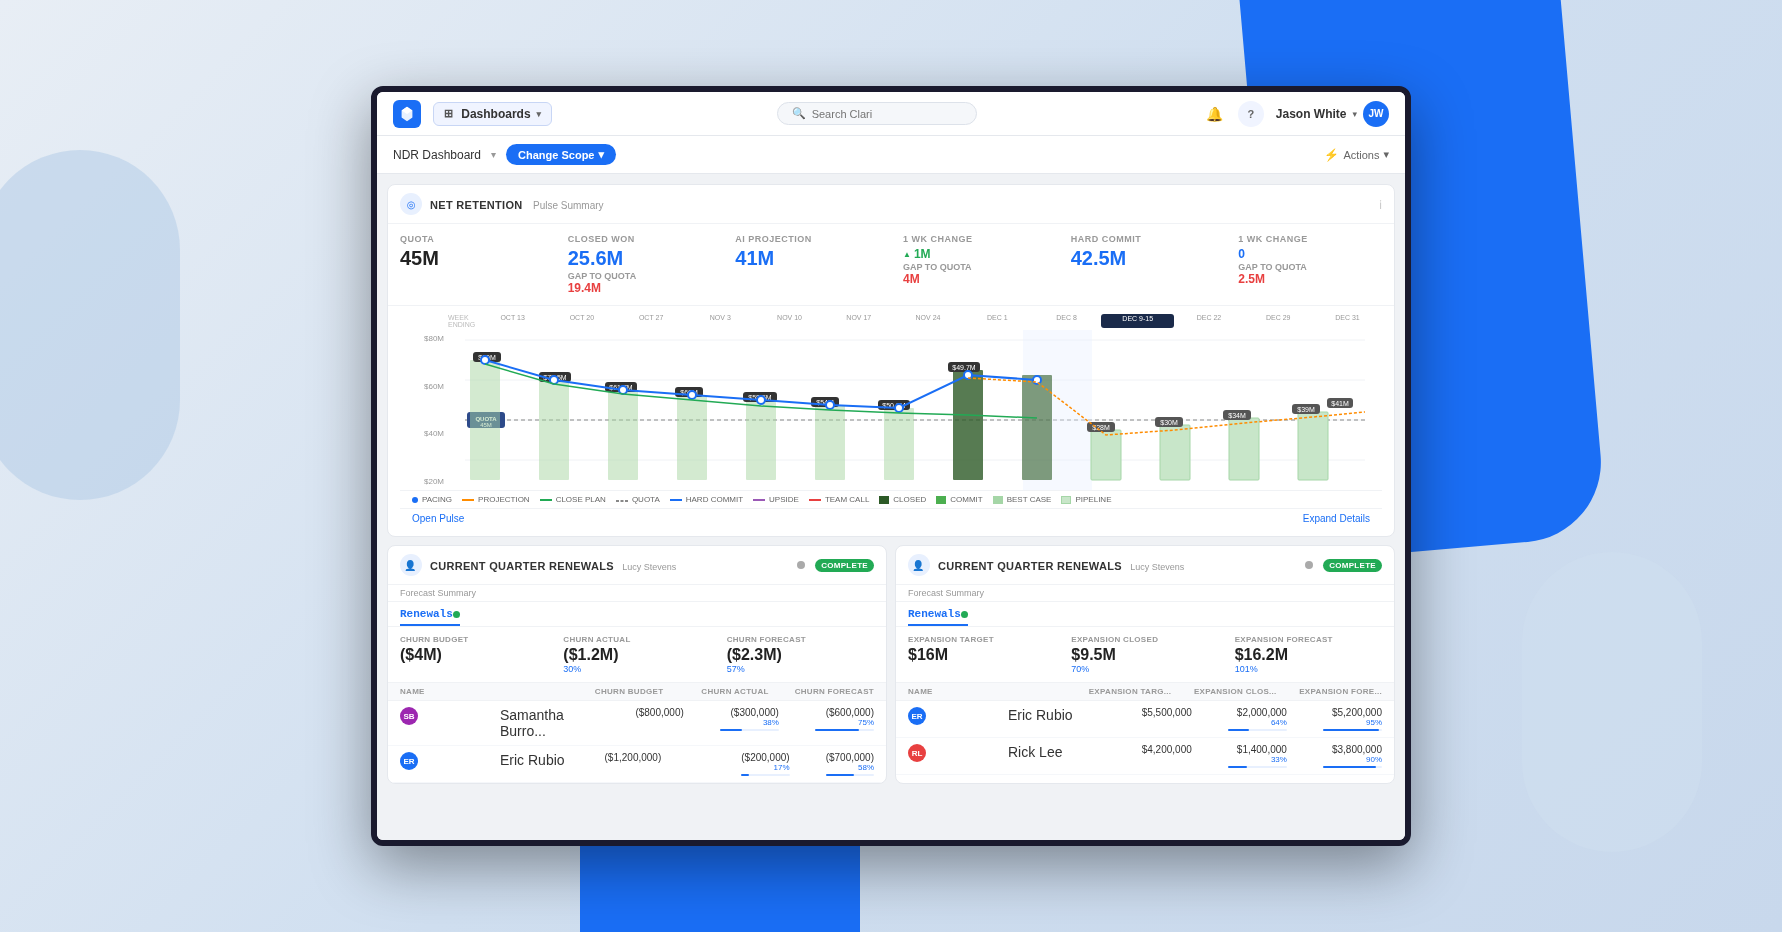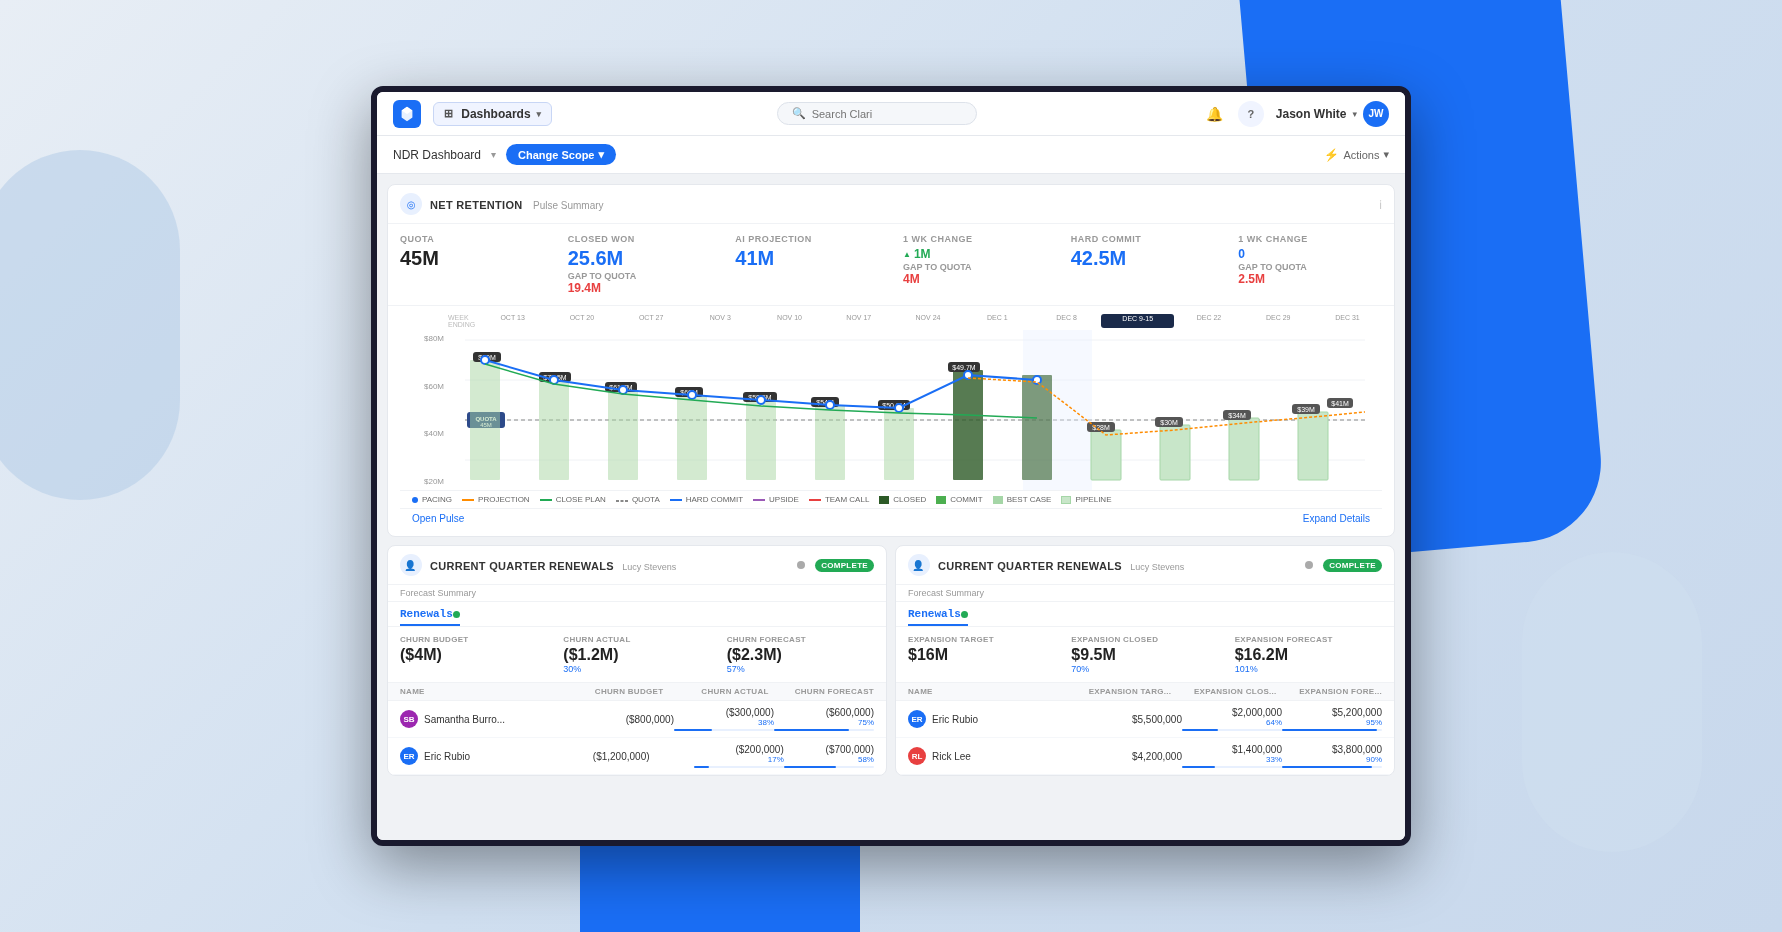--- a/index.html
+++ b/index.html
@@ -401,42 +401,44 @@
       font-weight: 700;
       color: #999;
       text-transform: uppercase;
       letter-spacing: 0.3px;
     }
     .th.name-col { flex: 1.5; }
     .th.val-col { flex: 1; text-align: right; }
 
     .table-row-item {
       display: flex;
-      align-items: center;
+      align-items: flex-start;
       padding: 6px 12px;
       border-bottom: 1px solid #f5f7fa;
+      gap: 36px;
     }
     .row-avatar {
       width: 18px;
       height: 18px;
       border-radius: 50%;
       display: flex;
       align-items: center;
       justify-content: center;
       font-size: 8px;
       font-weight: bold;
       color: white;
       margin-right: 6px;
       flex-shrink: 0;
     }
     .row-name {
-      font-size: 10px;
+      font-size: 14px;
       color: #333;
       font-weight: 500;
       flex: 1.5;
+      margin-left: 40px;
     }
     .row-val {
       font-size: 10px;
       color: #333;
       flex: 1;
       text-align: right;
     }
     .row-val-sub {
       font-size: 8px;
       color: #1a6ef5;

